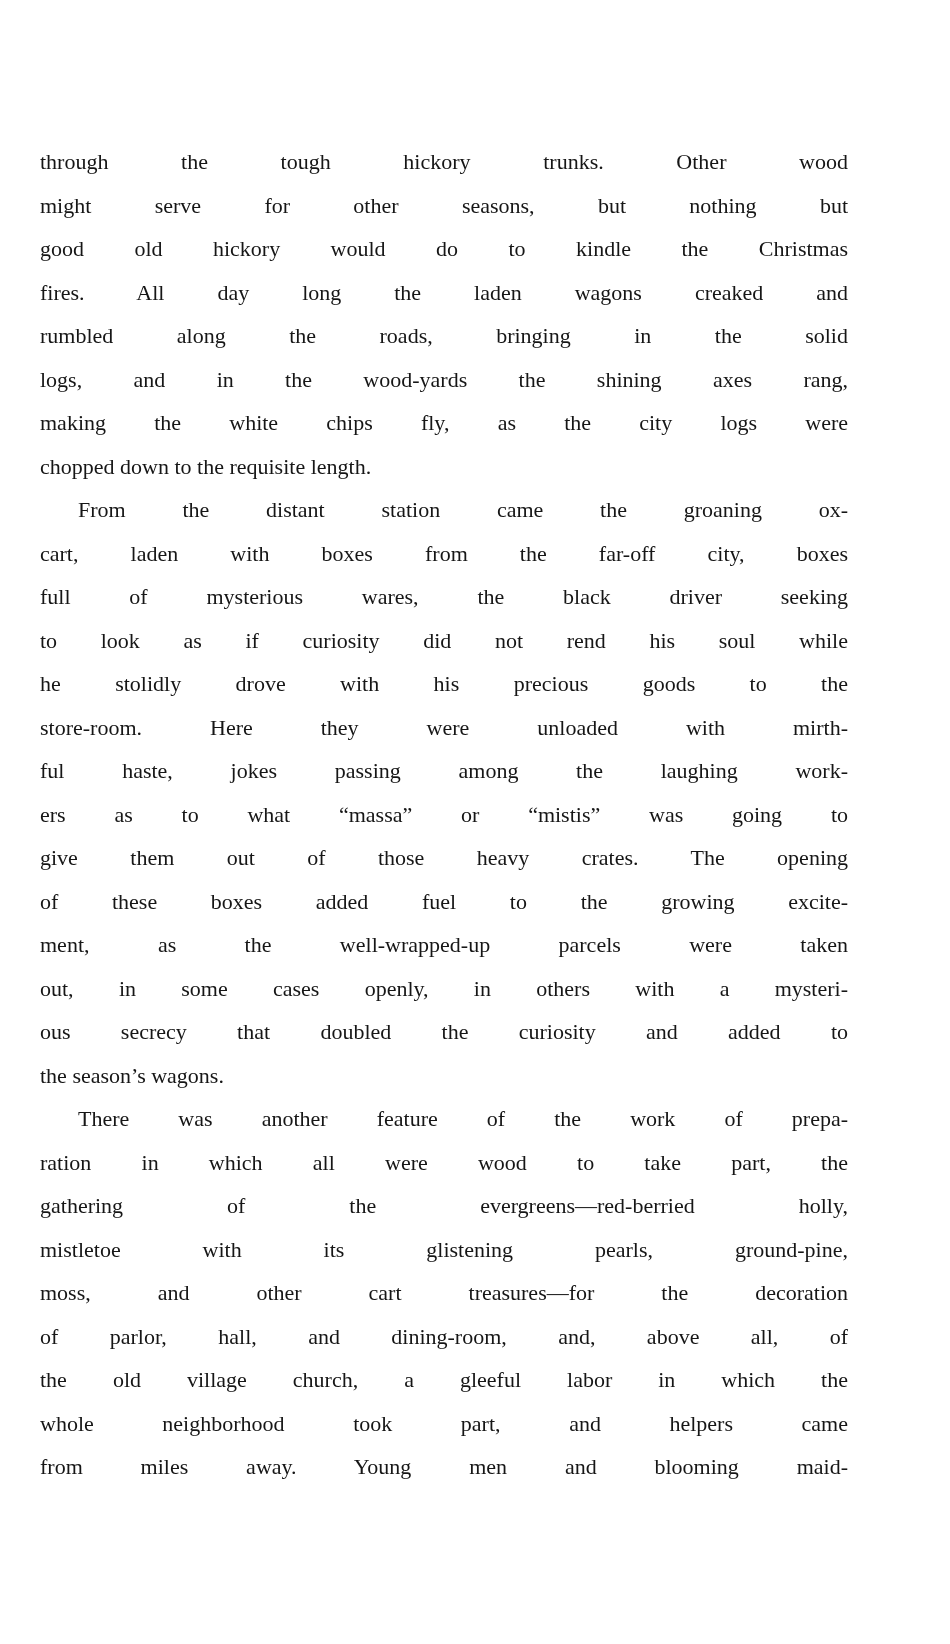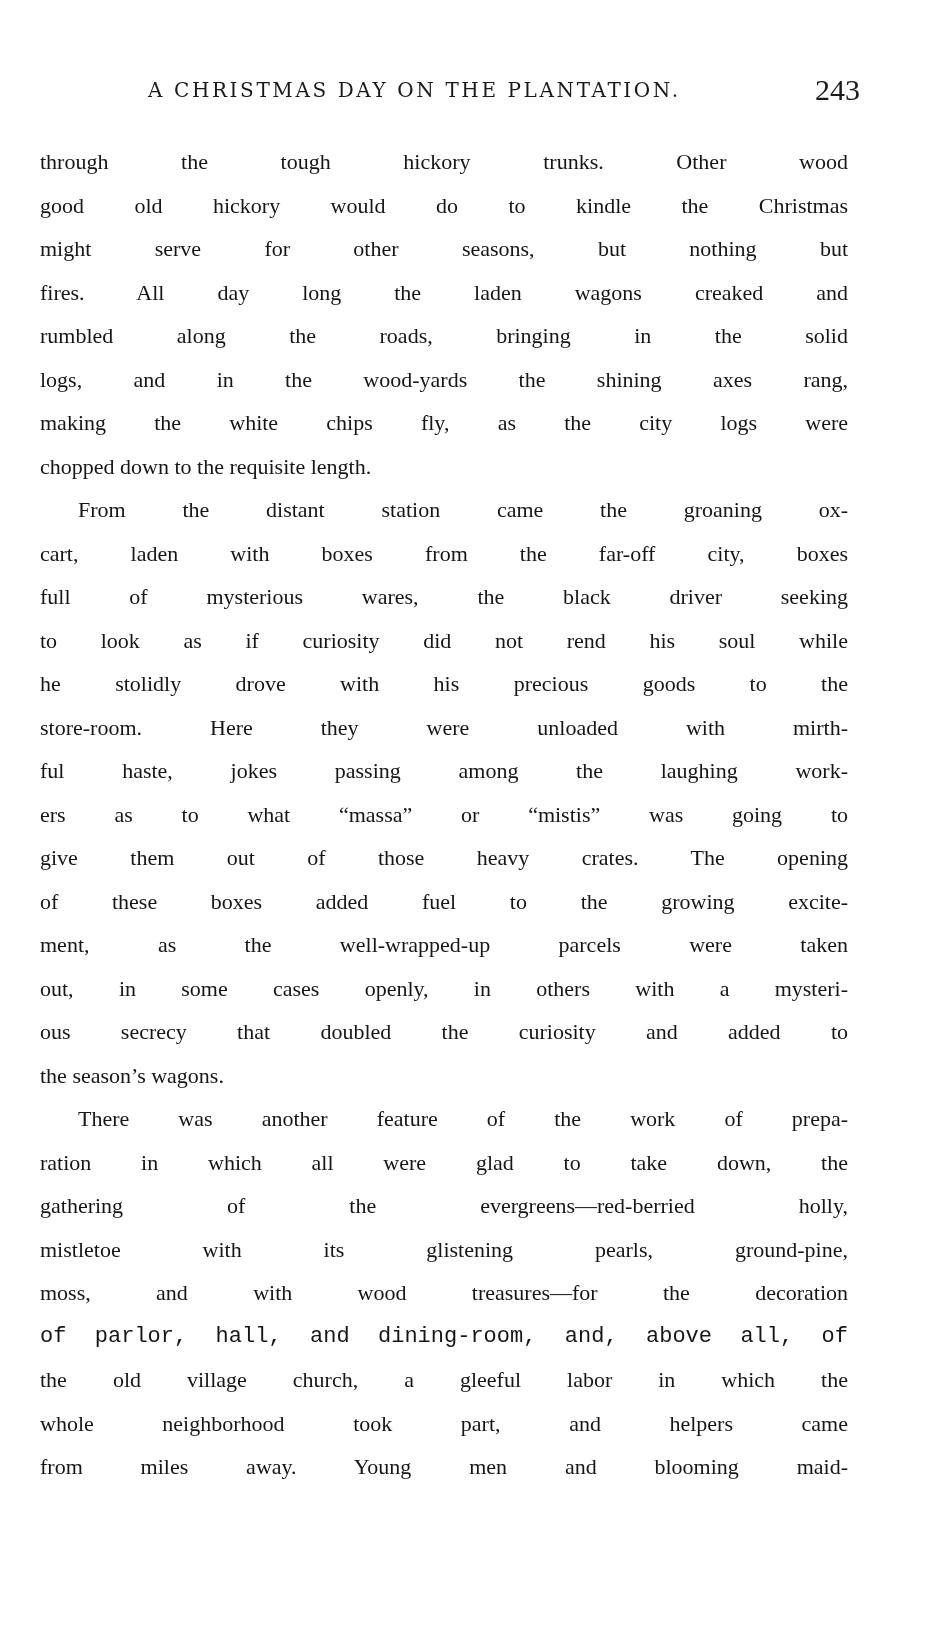--- a/index.html
+++ b/index.html
@@ -10,30 +10,26 @@
   .page-number { position: absolute; right: 0; top: -5px; font-family: "Liberation Serif", serif; font-size: 30px; color: #1a1a1a; }
   .body-text { position: absolute; left: 40px; top: 140px; width: 808px; font-family: "Liberation Serif", serif; font-size: 22px; line-height: 43.5px; color: #161616; }
   .line { display: block; height: 43.5px; text-align: justify; text-align-last: justify; white-space: nowrap; overflow: visible; }
   .line.last { text-align-last: left; }
   .line.indent { padding-left: 38px; }
 </style>
 </head>
 <body>
 
 <div class="page">
-  <div class="header">
-    <span class="running-head">A CHRISTMAS DAY ON THE PLANTATION.</span>
-    <span class="page-number">243</span>
-  </div>
 
   <div class="body-text">
     <div>
       <span class="line" style="white-space: normal; height: 43.5px; overflow: hidden;">through the tough hickory trunks.  Other wood</span>
+      <span class="line" style="white-space: normal; height: 43.5px; overflow: hidden;">might serve for other seasons, but nothing but</span>
       <span class="line" style="white-space: normal; height: 43.5px; overflow: hidden;">good old hickory would do to kindle the Christmas</span>
-      <span class="line" style="white-space: normal; height: 43.5px; overflow: hidden;">might serve for other seasons, but nothing but</span>
       <span class="line" style="white-space: normal; height: 43.5px; overflow: hidden;">fires.  All day long the laden wagons creaked and</span>
       <span class="line" style="white-space: normal; height: 43.5px; overflow: hidden;">rumbled along the roads, bringing in the solid</span>
       <span class="line" style="white-space: normal; height: 43.5px; overflow: hidden;">logs, and in the wood-yards the shining axes rang,</span>
       <span class="line" style="white-space: normal; height: 43.5px; overflow: hidden;">making the white chips fly, as the city logs were</span>
       <span class="line last" style="white-space: normal; height: 43.5px; overflow: hidden;">chopped down to the requisite length.</span>
     </div>
     <div>
       <span class="line indent" style="white-space: normal; height: 43.5px; overflow: hidden;">From the distant station came the groaning ox-</span>
       <span class="line" style="white-space: normal; height: 43.5px; overflow: hidden;">cart, laden with boxes from the far-off city, boxes</span>
       <span class="line" style="white-space: normal; height: 43.5px; overflow: hidden;">full of mysterious wares, the black driver seeking</span>
@@ -44,23 +40,23 @@
       <span class="line" style="white-space: normal; height: 43.5px; overflow: hidden;">ers as to what “massa” or “mistis” was going to</span>
       <span class="line" style="white-space: normal; height: 43.5px; overflow: hidden;">give them out of those heavy crates.  The opening</span>
       <span class="line" style="white-space: normal; height: 43.5px; overflow: hidden;">of these boxes added fuel to the growing excite-</span>
       <span class="line" style="white-space: normal; height: 43.5px; overflow: hidden;">ment, as the well-wrapped-up parcels were taken</span>
       <span class="line" style="white-space: normal; height: 43.5px; overflow: hidden;">out, in some cases openly, in others with a mysteri-</span>
       <span class="line" style="white-space: normal; height: 43.5px; overflow: hidden;">ous secrecy that doubled the curiosity and added to</span>
       <span class="line last" style="white-space: normal; height: 43.5px; overflow: hidden;">the season’s wagons.</span>
     </div>
     <div>
       <span class="line indent" style="white-space: normal; height: 43.5px; overflow: hidden;">There was another feature of the work of prepa-</span>
-      <span class="line" style="white-space: normal; height: 43.5px; overflow: hidden;">ration in which all were glad to take down, the</span>
+      <span class="line" style="white-space: normal; height: 43.5px; overflow: hidden;">ration in which all were wood to take part, the</span>
       <span class="line" style="white-space: normal; height: 43.5px; overflow: hidden;">gathering of the evergreens—red-berried holly,</span>
       <span class="line" style="white-space: normal; height: 43.5px; overflow: hidden;">mistletoe with its glistening pearls, ground-pine,</span>
-      <span class="line" style="white-space: normal; height: 43.5px; overflow: hidden;">moss, and with wood treasures—for the decoration</span>
-      <span class="line" style="white-space: normal; height: 43.5px; overflow: hidden; font-family: Liberation Mono, monospace;">of parlor, hall, and dining-room, and, above all, of</span>
+      <span class="line" style="white-space: normal; height: 43.5px; overflow: hidden;">moss, and other cart treasures—for the decoration</span>
+      <span class="line" style="white-space: normal; height: 43.5px; overflow: hidden;">of parlor, hall, and dining-room, and, above all, of</span>
       <span class="line" style="white-space: normal; height: 43.5px; overflow: hidden;">the old village church, a gleeful labor in which the</span>
       <span class="line" style="white-space: normal; height: 43.5px; overflow: hidden;">whole neighborhood took part, and helpers came</span>
       <span class="line" style="white-space: normal; height: 43.5px; overflow: hidden;">from miles away.  Young men and blooming maid-</span>
     </div>
   </div>
 </div>
 
 </body></html>

